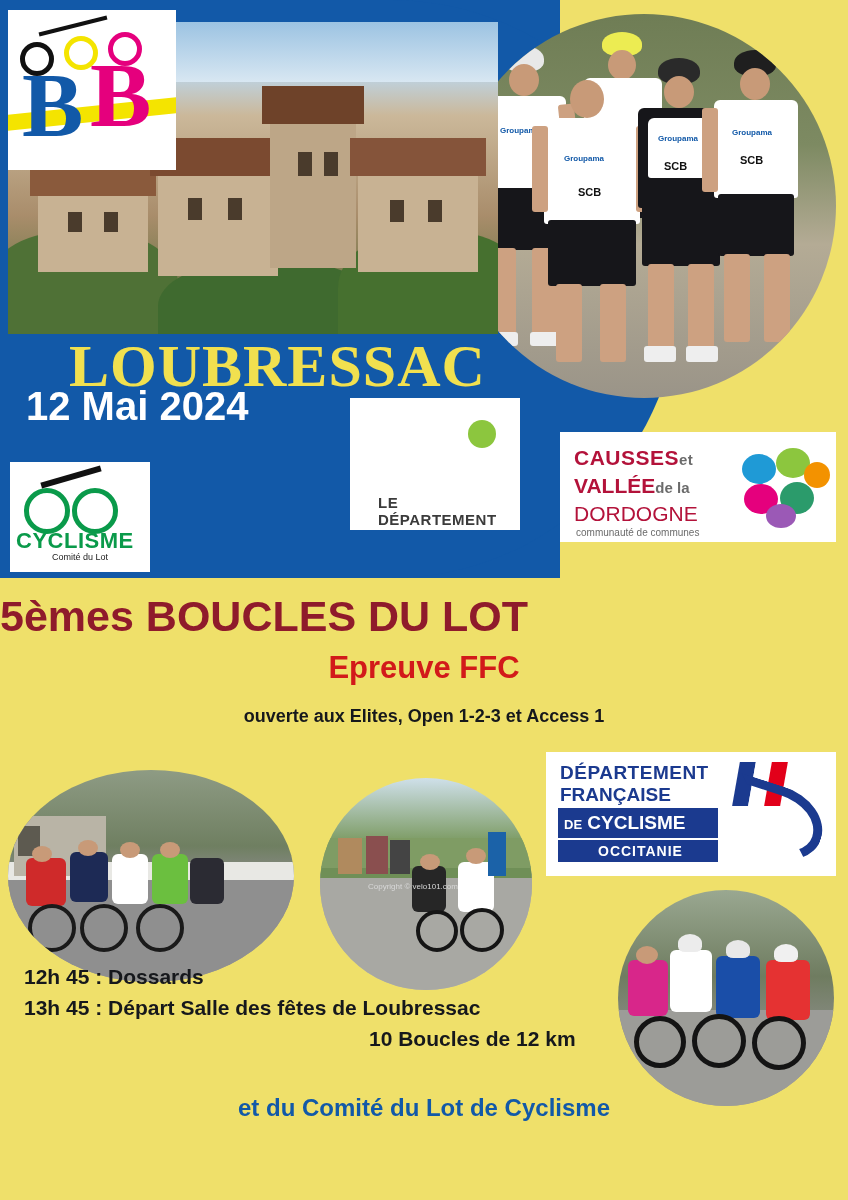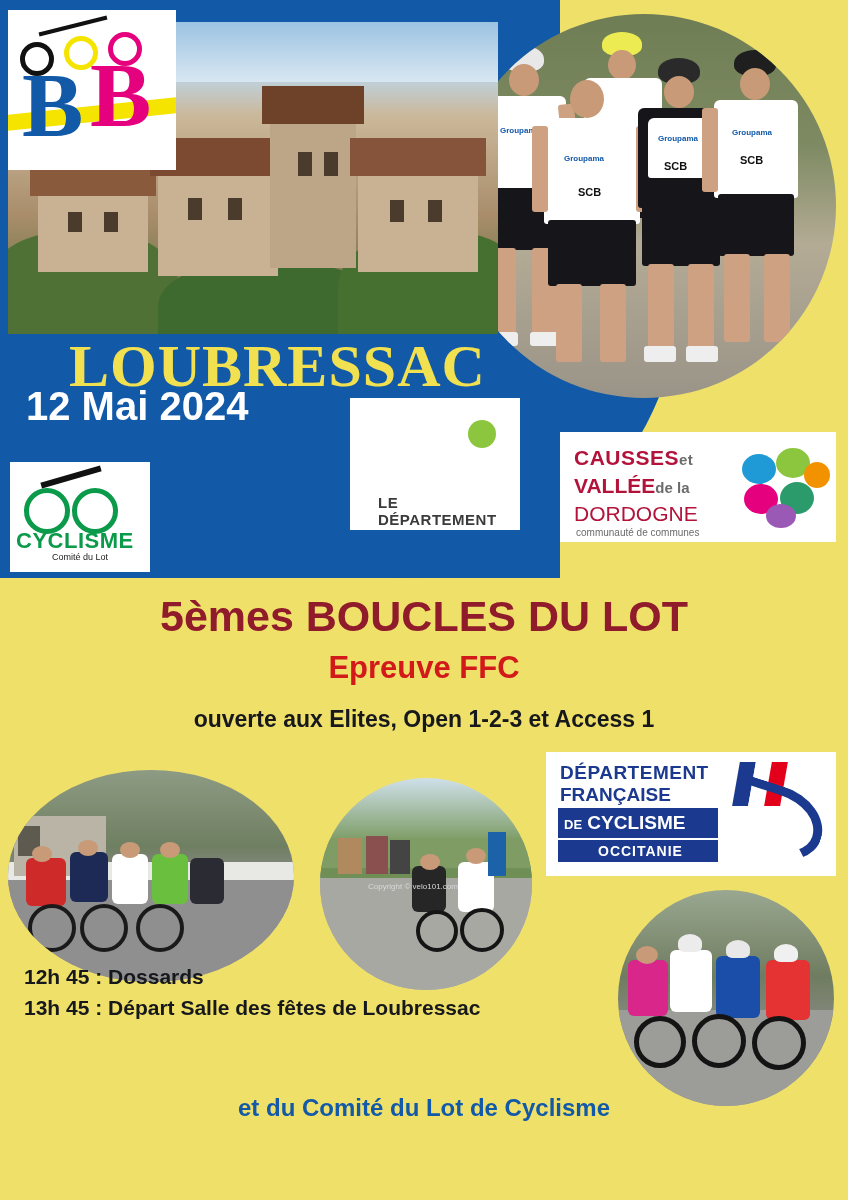--- a/index.html
+++ b/index.html
@@ -235,29 +235,29 @@
   .ffc-logo .swoosh {
     position:absolute; left:182px; top:34px; width:96px; height:72px;
     border: 9px solid #1b3a8f; border-radius: 0 70% 60% 40%;
     border-left-color: transparent; border-bottom-color: transparent;
     transform: rotate(18deg);
   }
 
   
   .headline {
     position:absolute; left:0; top: 592px; width: 848px;
-    text-align:center; font-size: 43px; font-weight: bold; color:#8f1b2b;
+    font-size: 43px; font-weight: bold; color:#8f1b2b;
   }
   .subline {
     position:absolute; left:0; top: 650px; width: 848px;
     text-align:center; font-size: 31px; font-weight:bold; color:#d21a1a;
   }
   .openline {
     position:absolute; left:0; top: 706px; width:848px;
-    text-align:center; font-size: 23px; font-weight:bold; color:#16181c;
+    text-align:center; font-size: 18px; font-weight:bold; color:#16181c;
   }
 
   .schedule { position:absolute; left: 24px; top: 965px; width: 640px; }
   .sch-line { font-size: 21px; font-weight:bold; color:#16181c; margin-bottom: 7px; }
   .sch-line.indent { margin-left: 345px; }
 
   .org { position:absolute; left: 0; top: 1094px; width: 848px; text-align:center; }
   .org-line { font-size: 24px; font-weight:bold; color:#1259a8; margin-bottom: 6px; }
 </style>
 </head>
@@ -458,19 +458,20 @@
     </div>
     <div class="flag-b"></div>
     <div class="flag-w"></div>
     <div class="flag-r"></div>
     <div class="swoosh"></div>
   </div>
 
   <div class="schedule">
     <div class="sch-line">12h 45 : Dossards</div>
     <div class="sch-line">13h 45 : Départ Salle des fêtes de Loubressac</div>
+    <div class="sch-line indent">10 Boucles de 12 km</div>
   </div>
 
   <div class="org">
     <div class="org-line">et du Comité du Lot de Cyclisme</div>
   </div>
 
 </div>
 
 </body></html>

